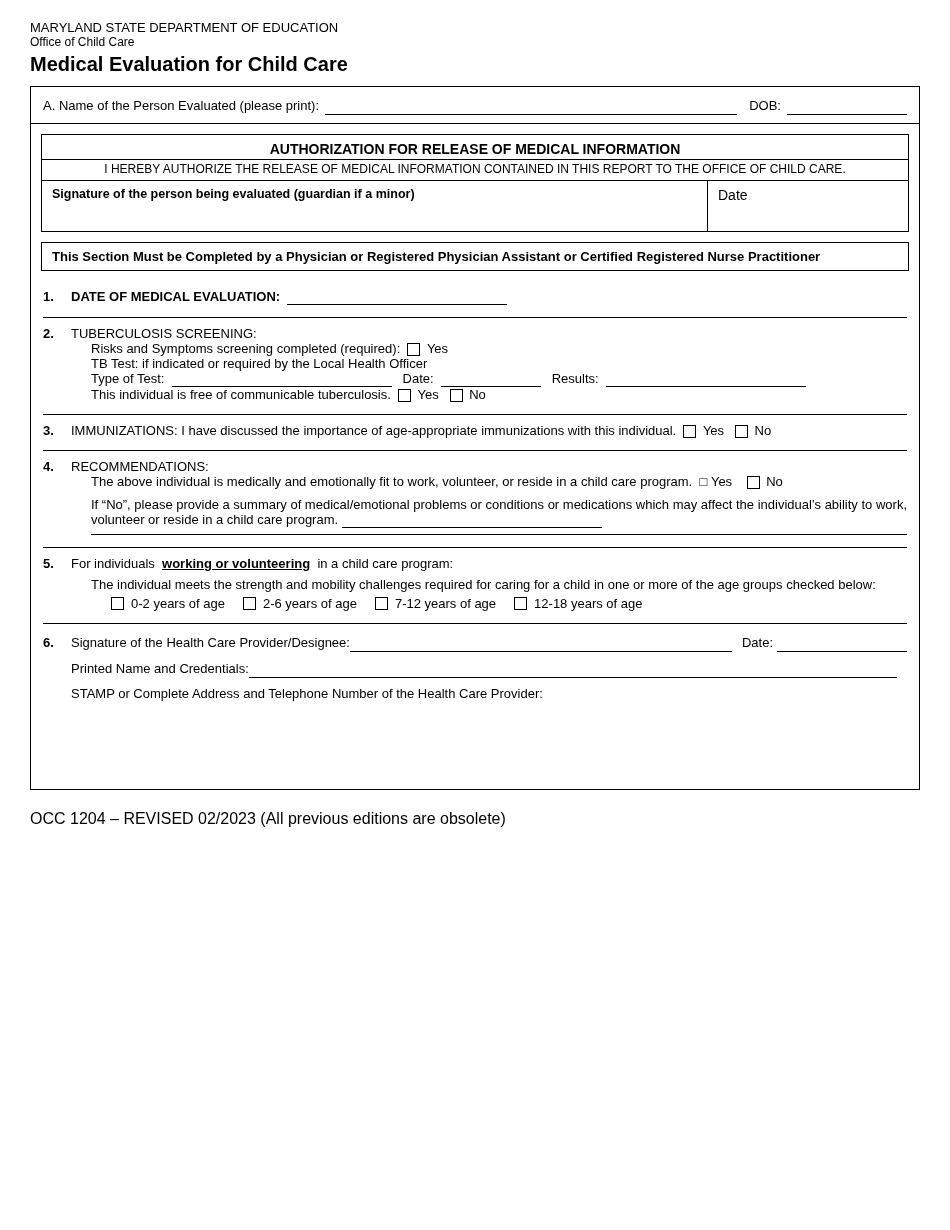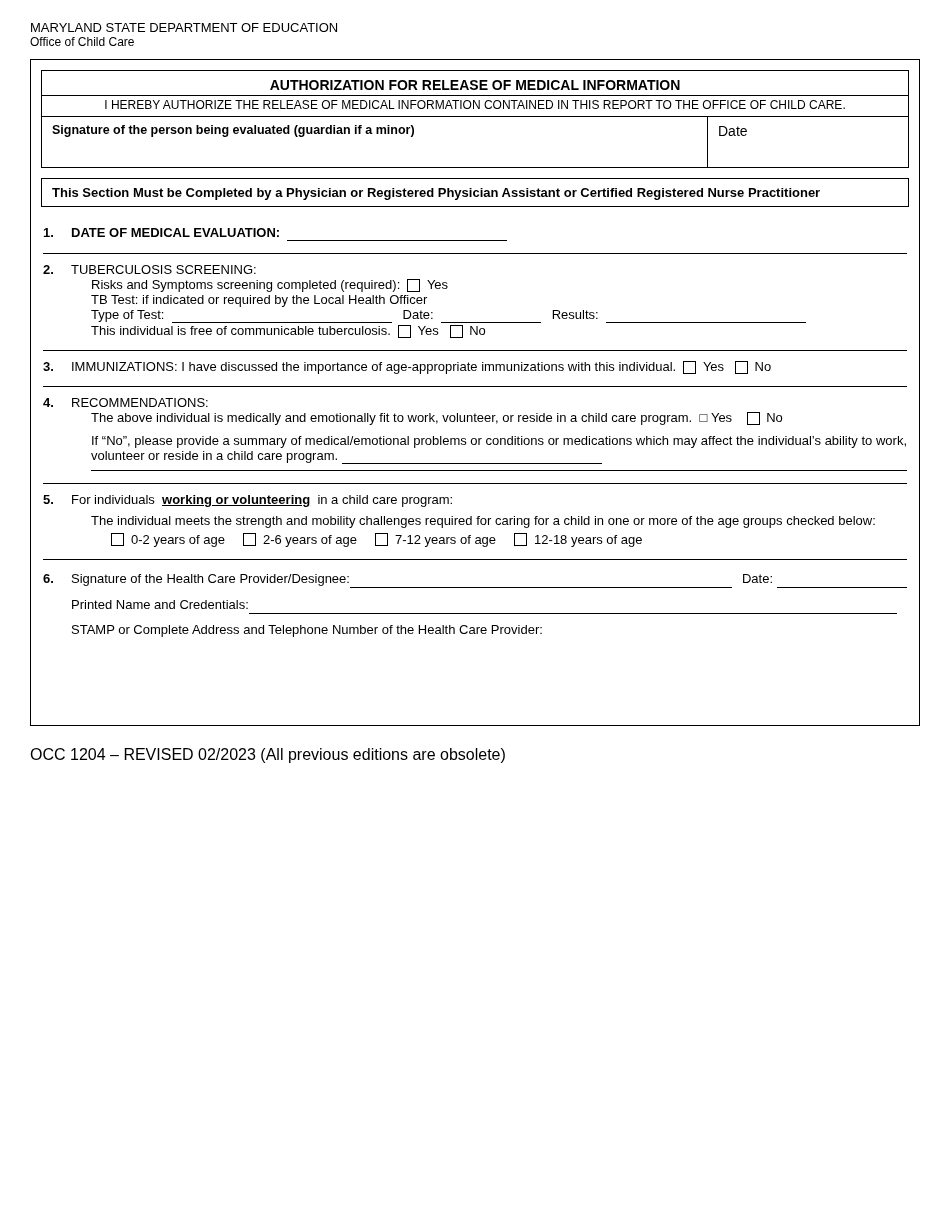--- a/index.html
+++ b/index.html
@@ -232,24 +232,31 @@
     .recommendations-area {
       margin-top: 4px;
     }
   </style>
 </head>
 <body>
 
 <div class="header">
   <div class="agency">MARYLAND STATE DEPARTMENT OF EDUCATION</div>
   <div class="office">Office of Child Care</div>
+  <div class="title">Medical Evaluation for Child Care</div>
 </div>
 
 <div class="outer-border">
 
+  <div class="section-a">
+    <span class="label">A.   Name of the Person Evaluated (please print):</span>
+    <input type="text" class="name-input" style="">
+    <span class="dob-label">DOB:</span>
+    <input type="text" class="dob-input" style="">
+  </div>
 
 
   <div class="auth-box">
     <div class="auth-title-row">AUTHORIZATION FOR RELEASE OF MEDICAL INFORMATION</div>
     <div class="auth-subtitle">I HEREBY AUTHORIZE THE RELEASE OF MEDICAL INFORMATION CONTAINED IN THIS REPORT TO THE OFFICE OF CHILD CARE.</div>
     <div class="auth-sig-row">
       <div class="auth-sig-left">Signature of the person being evaluated (guardian if a minor)</div>
       <div class="auth-sig-right">Date</div>
     </div>
   </div>

